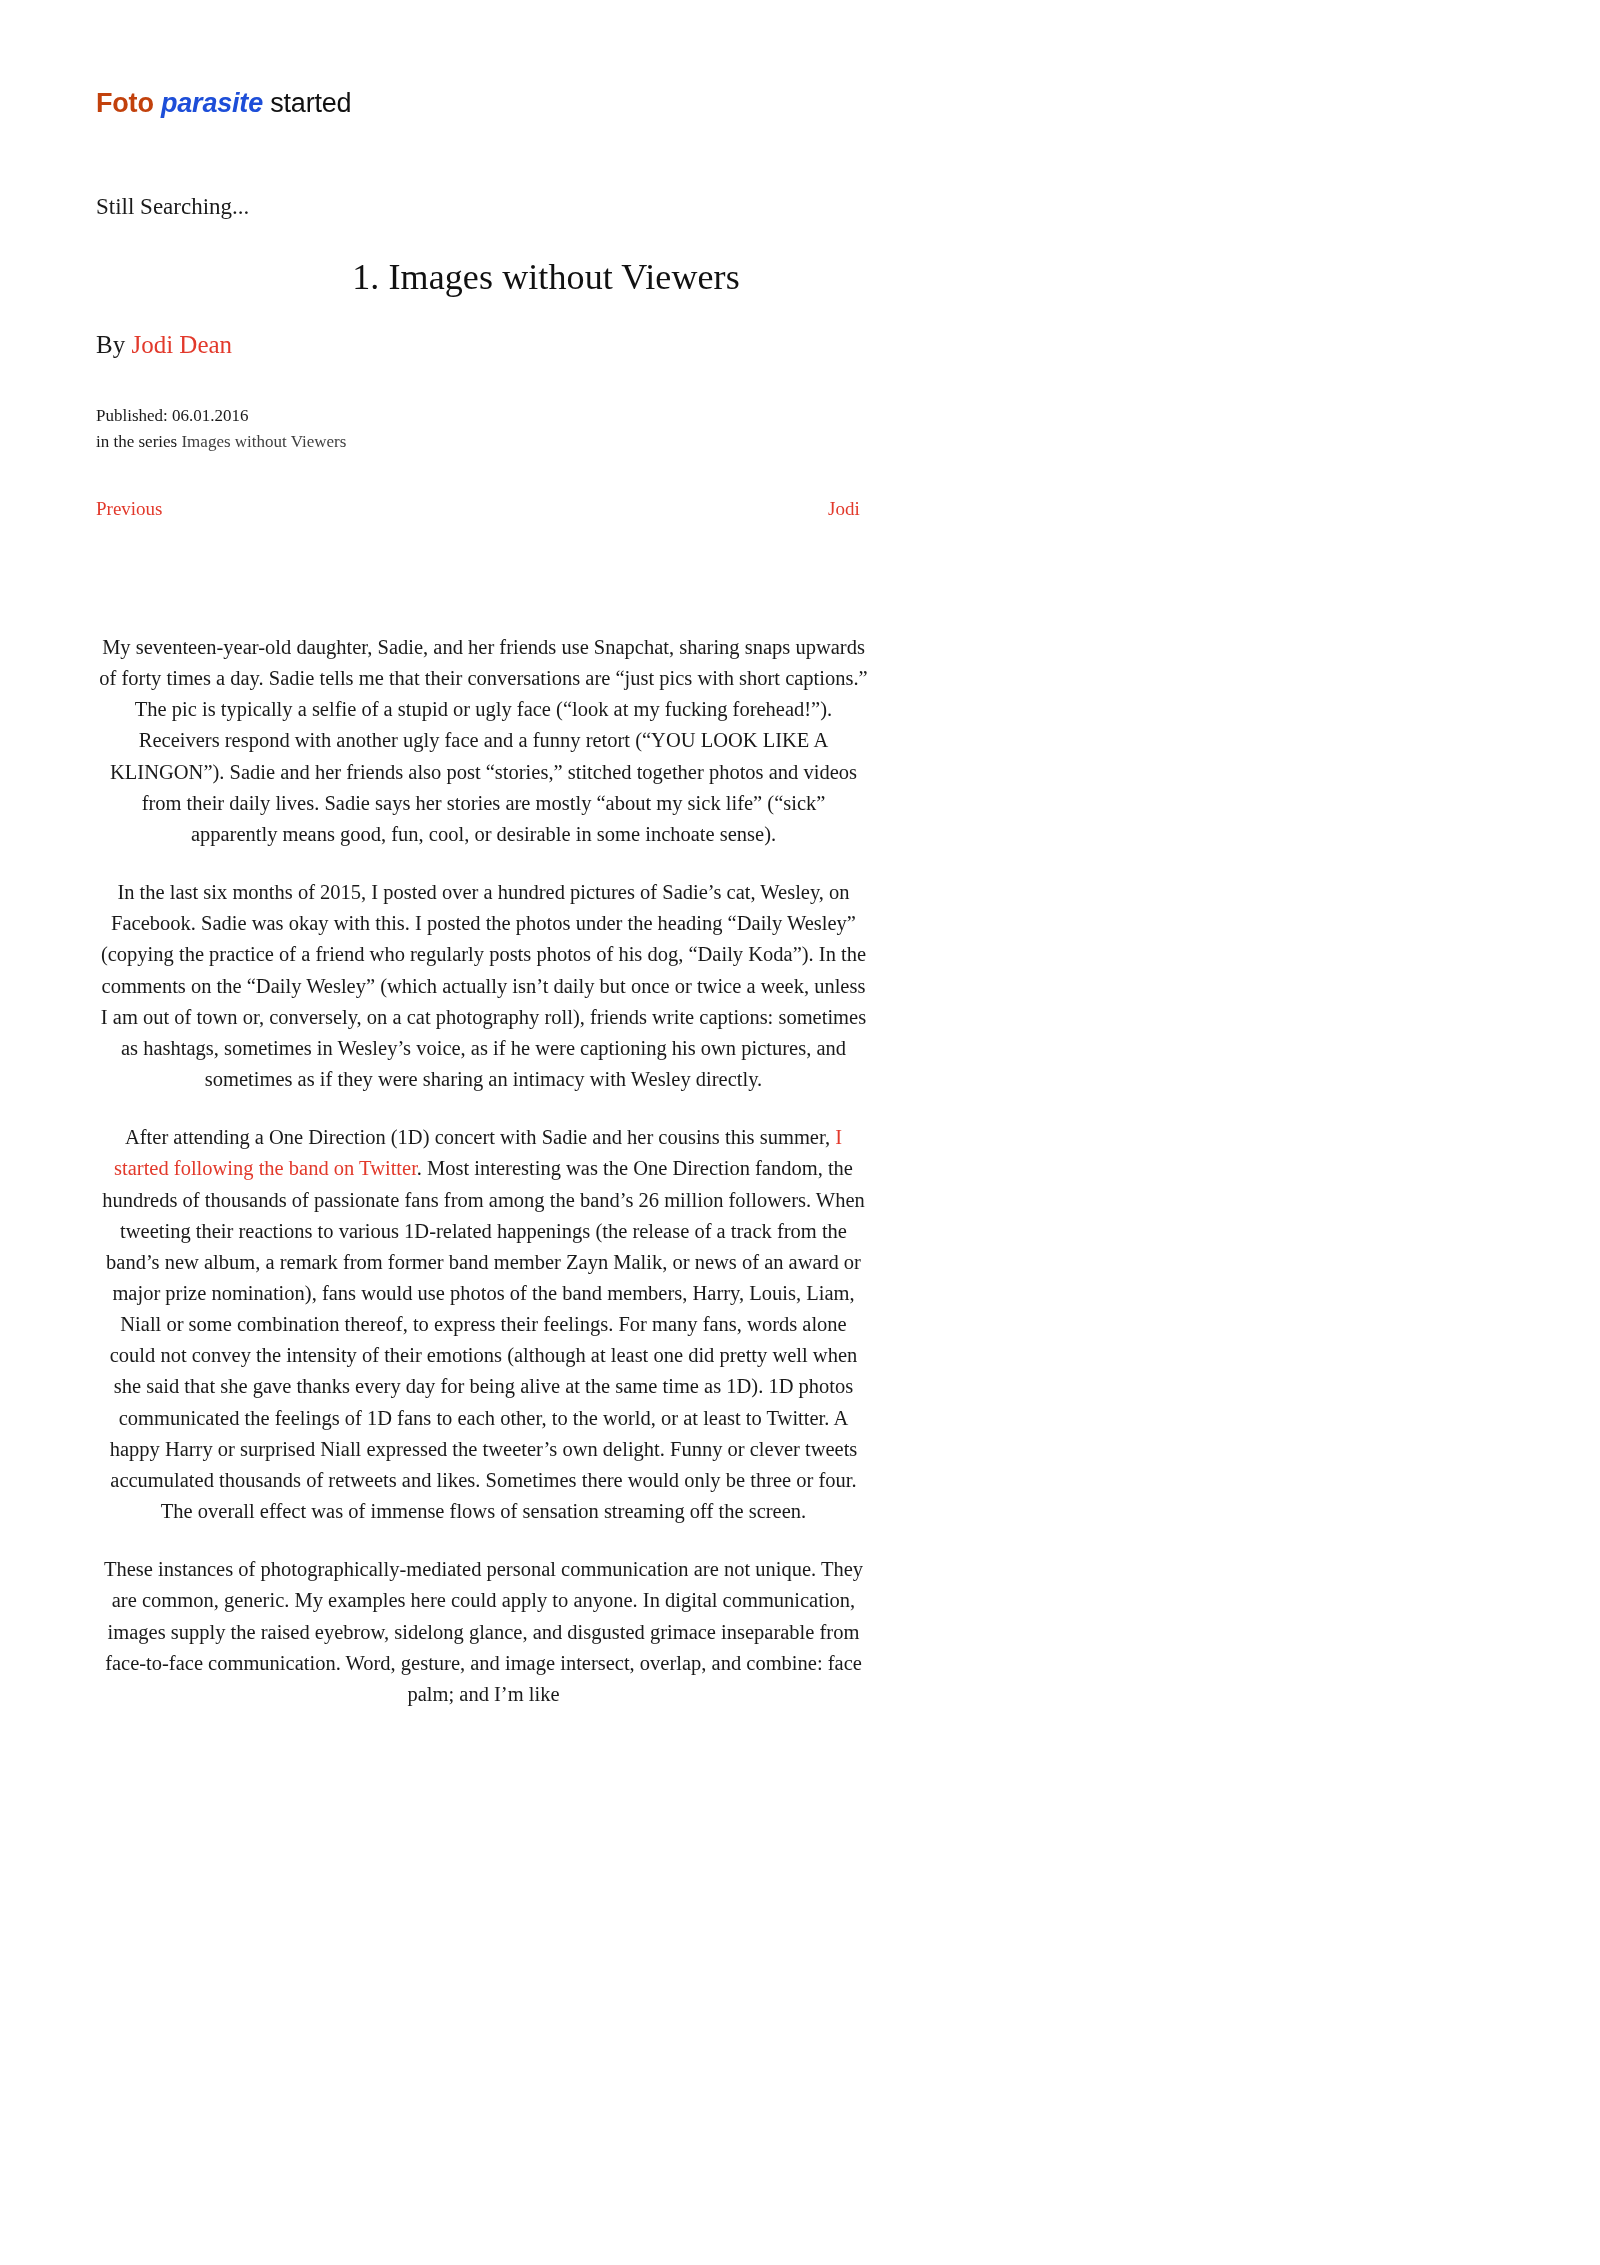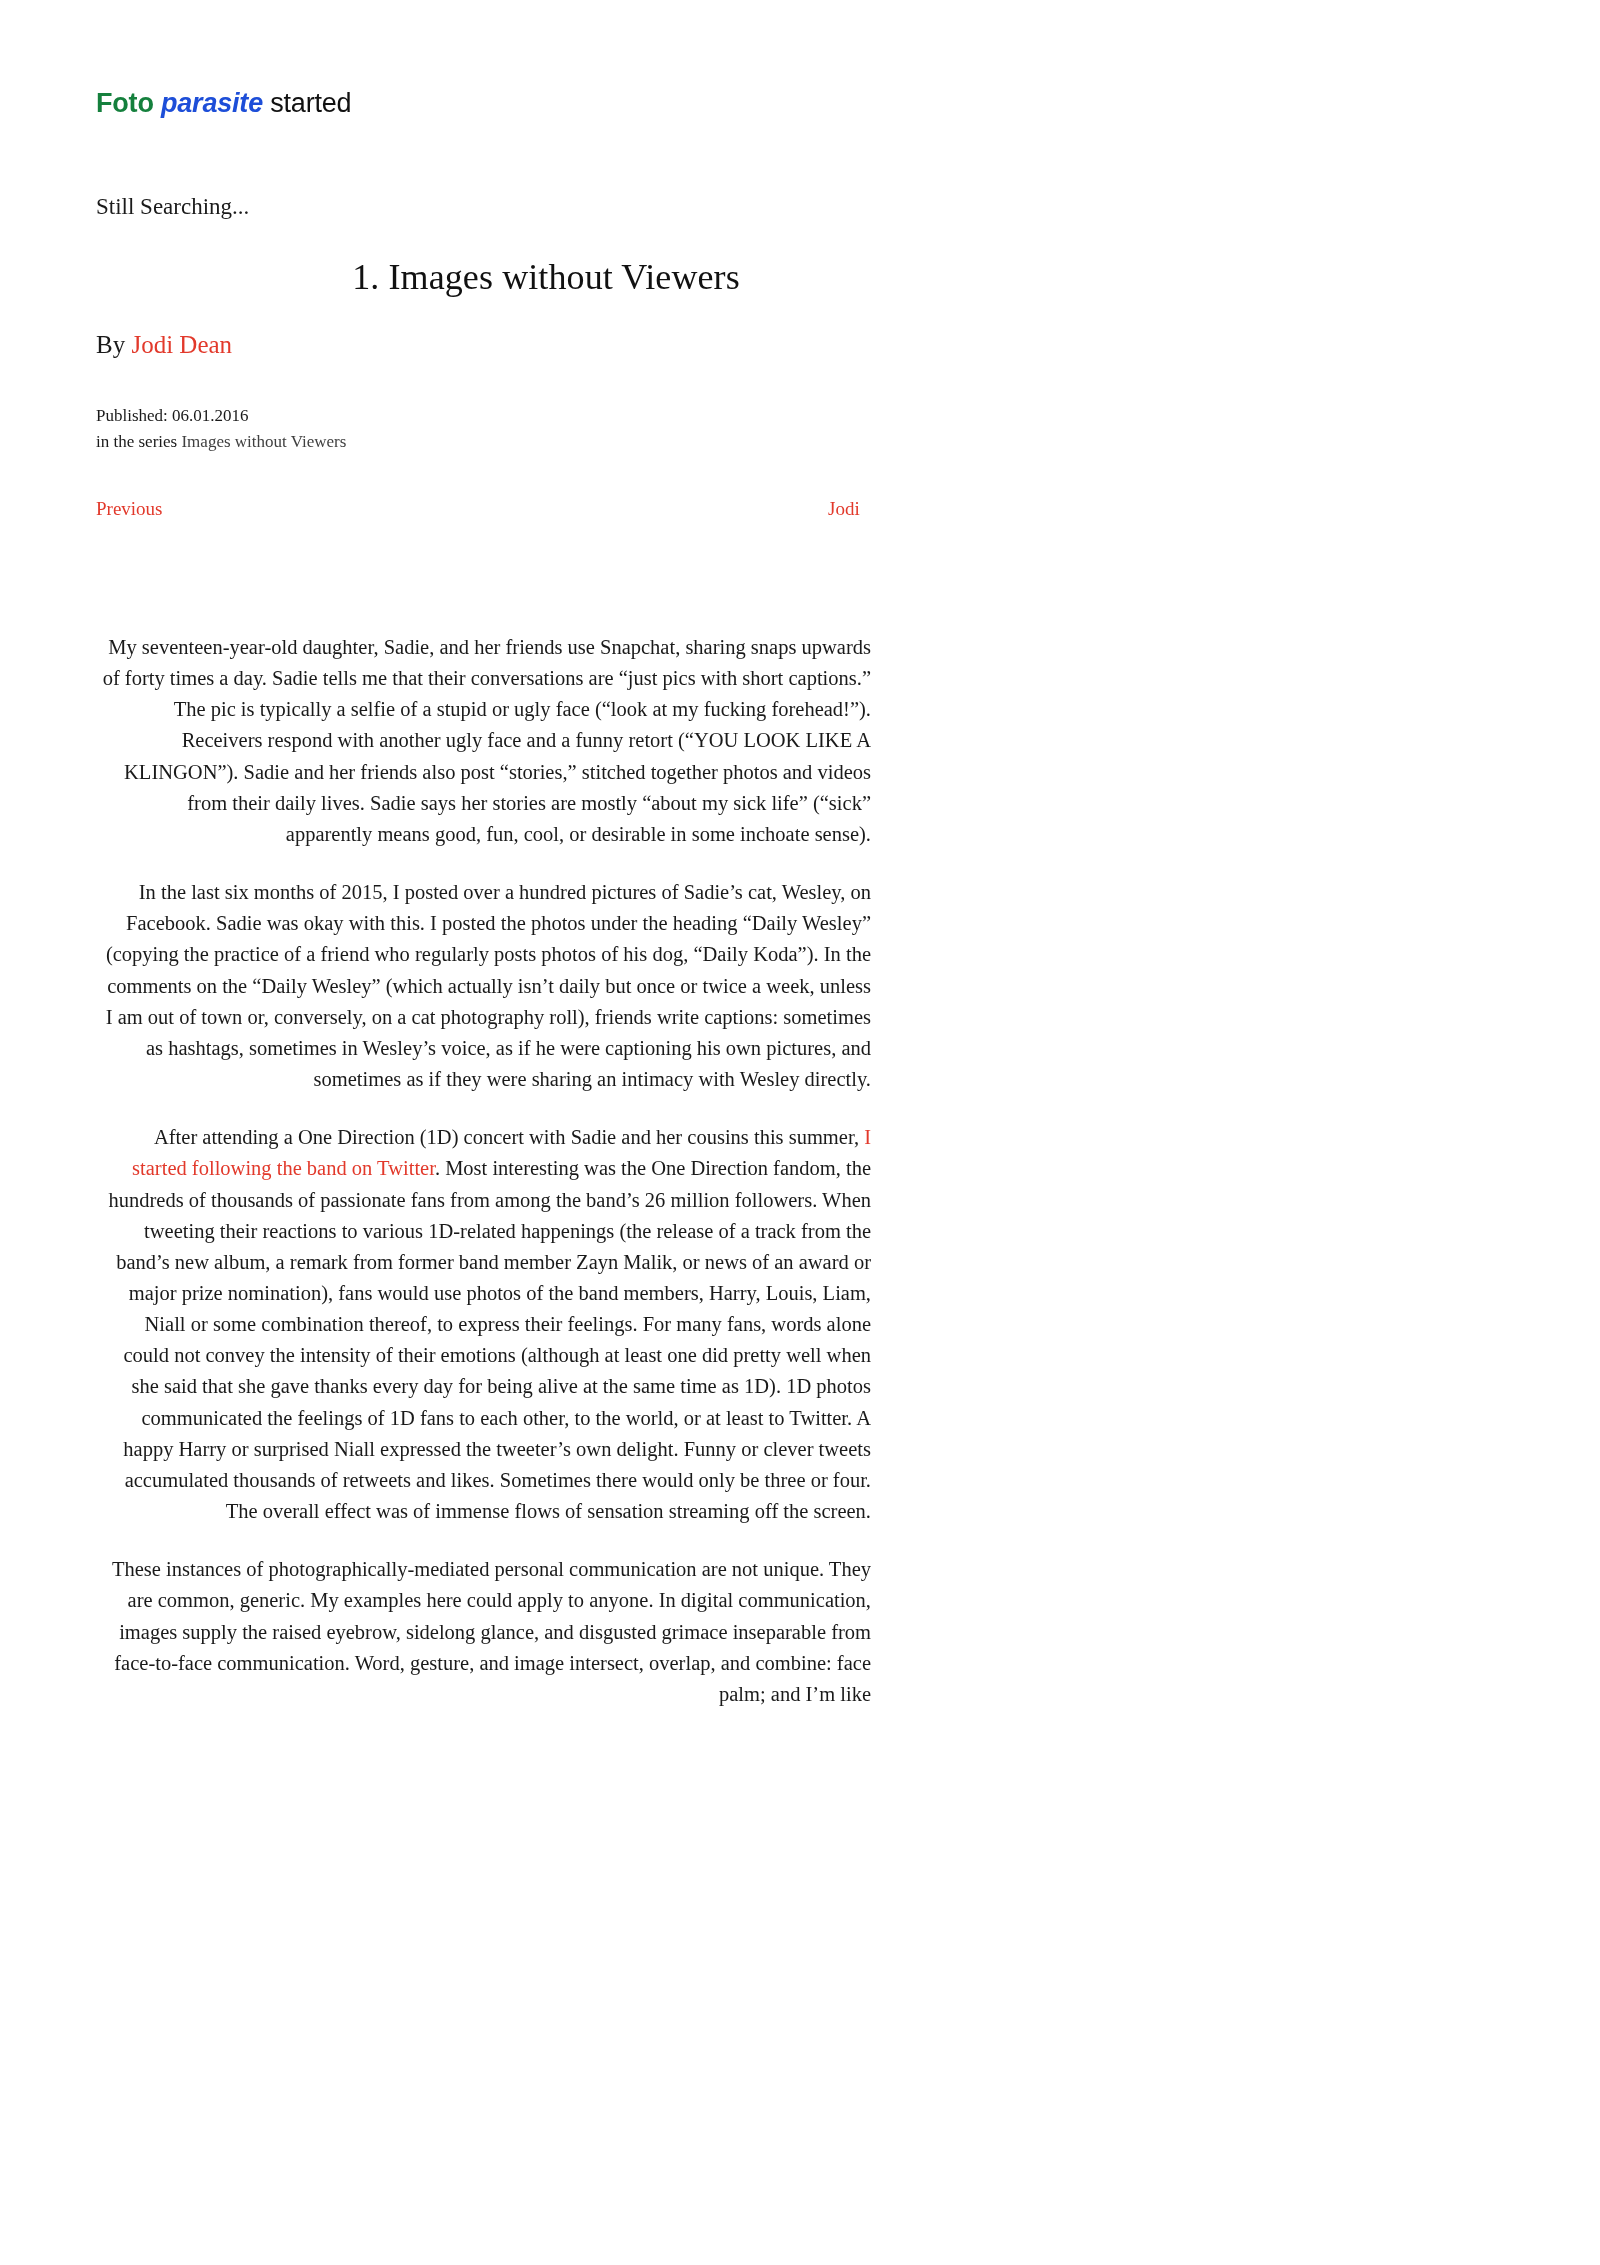--- a/index.html
+++ b/index.html
@@ -27,21 +27,21 @@
     position: absolute;
     left: 96px;
     top: 88px;
     font-family: "Liberation Sans", sans-serif;
     font-size: 27px;
     letter-spacing: -0.2px;
     white-space: nowrap;
   }
   .masthead .mh-foto {
     font-weight: bold;
-    color: #15803d;
+    color: #c2410c;
   }
   .masthead .mh-parasite {
     font-weight: bold;
     font-style: italic;
     color: #1d4ed8;
   }
   .masthead .mh-museum {
     font-weight: normal;
     color: #111111;
   }
@@ -105,21 +105,21 @@
     position: absolute;
     left: 96px;
     top: 632px;
     width: 775px;
   }
   .article-body p {
     font-size: 20.5px;
     line-height: 1.52;
     margin: 0 0 27px 0;
     color: #1a1a1a;
-    text-align: right;
+    text-align: center;
   }
   .article-body p:last-child { margin-bottom: 3px; }
   .article-body a.inline-link {
     color: #e2392b;
     text-decoration: none;
   }
 </style>
 </head>
 <body>
 

